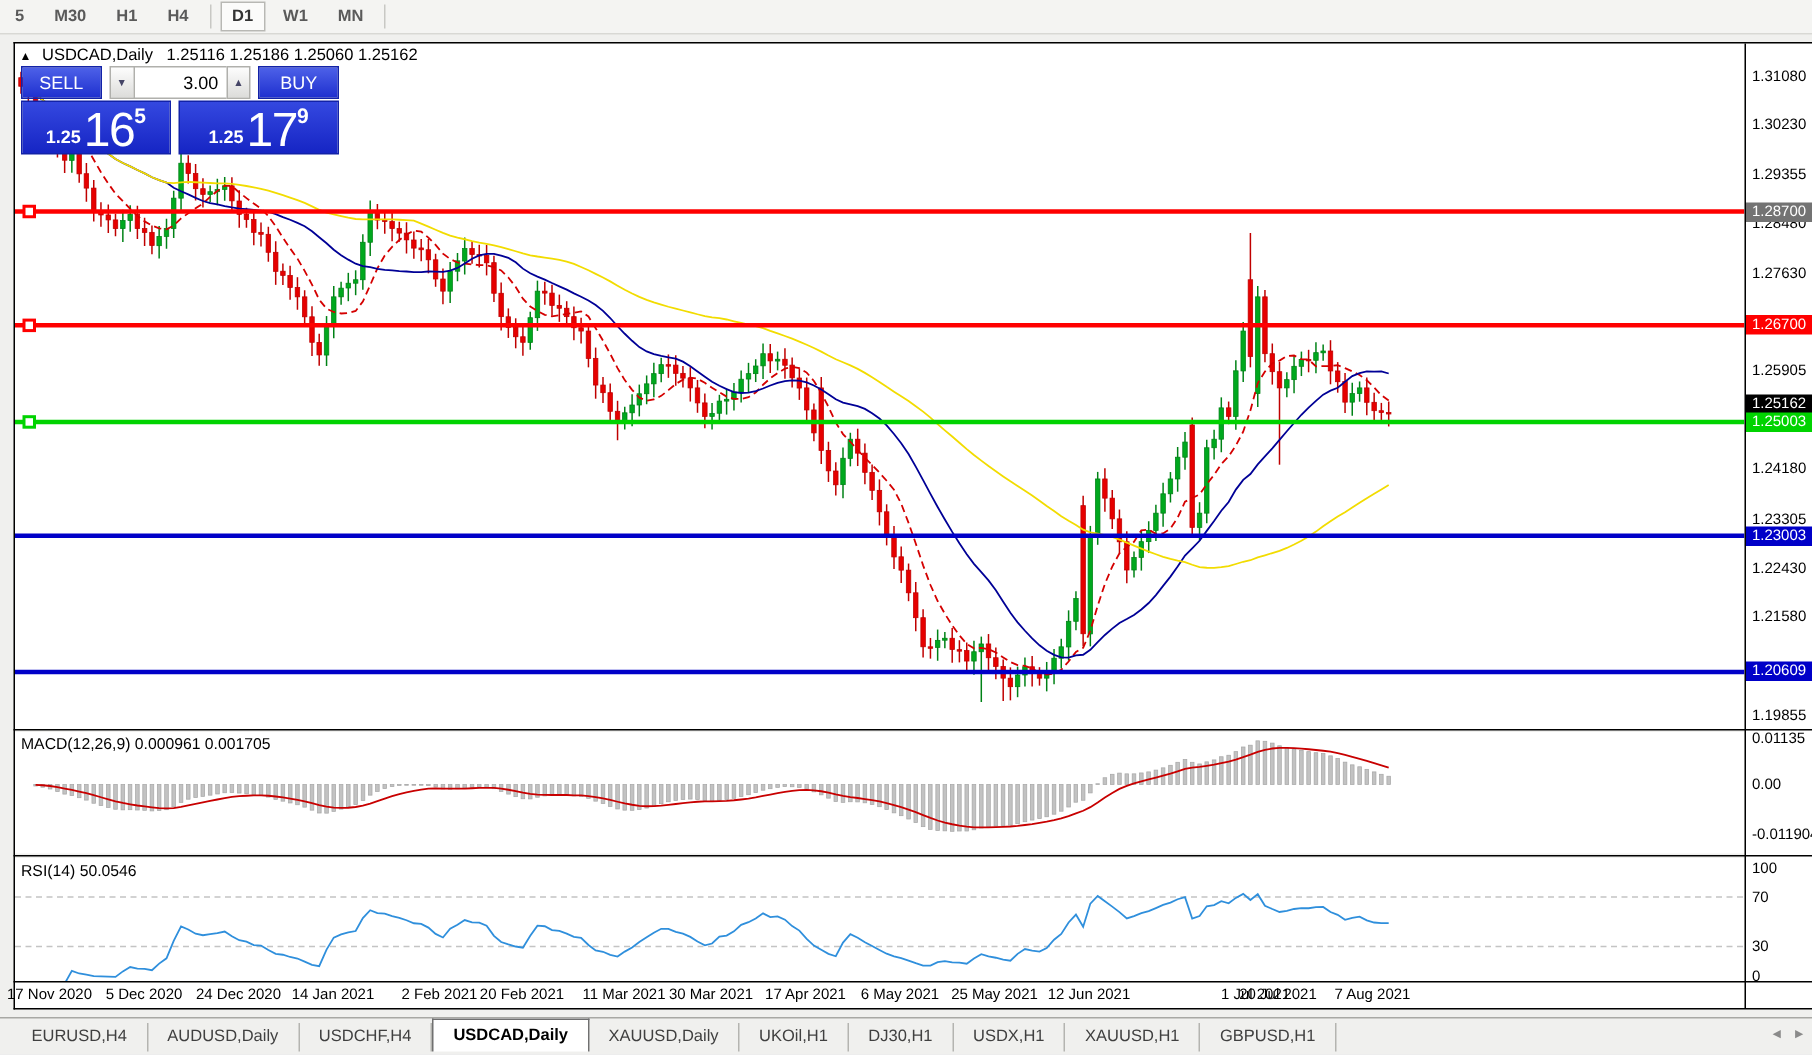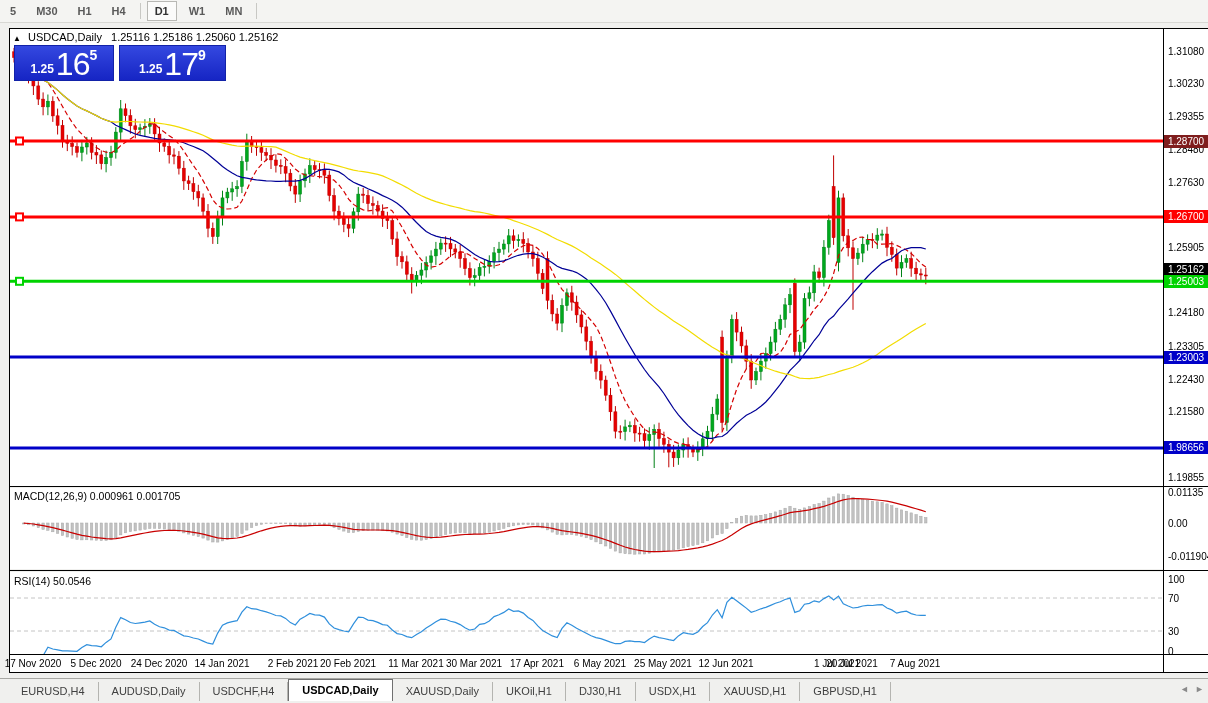--- a/index.html
+++ b/index.html
@@ -680,20 +680,27 @@
   <div class="frame-line" style="left:9px;top:654px;width:1199px;height:1px;"></div>
   <div class="frame-line" style="left:9px;top:672px;width:1199px;height:1px;"></div>
 
   <div class="quote-header">
     <span class="mk">▲</span>
     <span>USDCAD,Daily</span>
     <span style="margin-left:6px;">1.25116 1.25186 1.25060 1.25162</span>
   </div>
 
   <div class="trade-panel">
+    <div class="tp-row1">
+      <div class="btn-blue tp-sell">SELL</div>
+      <div class="spin-btn" style="margin-left:5px;">▼</div>
+      <input class="vol-field" readonly="" value="3.00" style="">
+      <div class="spin-btn">▲</div>
+      <div class="btn-blue tp-buy">BUY</div>
+    </div>
     <div class="tp-row2">
       <div class="price-box pb-left">
         <span class="pb-prefix">1.25</span>
         <span class="pb-big">16</span>
         <span class="pb-sup">5</span>
       </div>
       <div class="price-box pb-right">
         <span class="pb-prefix">1.25</span>
         <span class="pb-big">17</span>
         <span class="pb-sup">9</span>
@@ -717,25 +724,25 @@
       <div class="axis-label" style="top: 406px;">1.21580</div>
       <div class="axis-label" style="top: 472px;">1.19855</div>
       <div class="axis-label" style="top: 487px;">0.01135</div>
       <div class="axis-label" style="top: 518px;">0.00</div>
       <div class="axis-label" style="top: 551px;">-0.011904</div>
       <div class="axis-label" style="top: 574px;">100</div>
       <div class="axis-label" style="top: 593px;">70</div>
       <div class="axis-label" style="top: 626px;">30</div>
       <div class="axis-label" style="top: 646px;">0</div>
       <div class="axis-badge" style="top: 263px; background: rgb(0, 0, 0); color: rgb(255, 255, 255);">1.25162</div>
-      <div class="axis-badge" style="top: 135px; background: #7f1d1d; color: rgb(255, 255, 255);">1.28700</div>
+      <div class="axis-badge" style="top: 135px; background: #737373; color: rgb(255, 255, 255);">1.28700</div>
       <div class="axis-badge" style="top: 210px; background: rgb(255, 0, 0); color: rgb(255, 255, 255);">1.26700</div>
       <div class="axis-badge" style="top: 275px; background: rgb(0, 211, 0); color: rgb(255, 255, 255);">1.25003</div>
       <div class="axis-badge" style="top: 351px; background: rgb(0, 0, 200); color: rgb(255, 255, 255);">1.23003</div>
-      <div class="axis-badge" style="top: 441px; background: rgb(0, 0, 200); color: rgb(255, 255, 255);">1.98656</div>
+      <div class="axis-badge" style="top: 441px; background: rgb(0, 0, 200); color: rgb(255, 255, 255);">1.20609</div>
     </div>
   <div id="date-labels">
       <div class="date-label" style="left: 33px;">17 Nov 2020</div>
       <div class="date-label" style="left: 96px;">5 Dec 2020</div>
       <div class="date-label" style="left: 159px;">24 Dec 2020</div>
       <div class="date-label" style="left: 222px;">14 Jan 2021</div>
       <div class="date-label" style="left: 293px;">2 Feb 2021</div>
       <div class="date-label" style="left: 348px;">20 Feb 2021</div>
       <div class="date-label" style="left: 416px;">11 Mar 2021</div>
       <div class="date-label" style="left: 474px;">30 Mar 2021</div>

